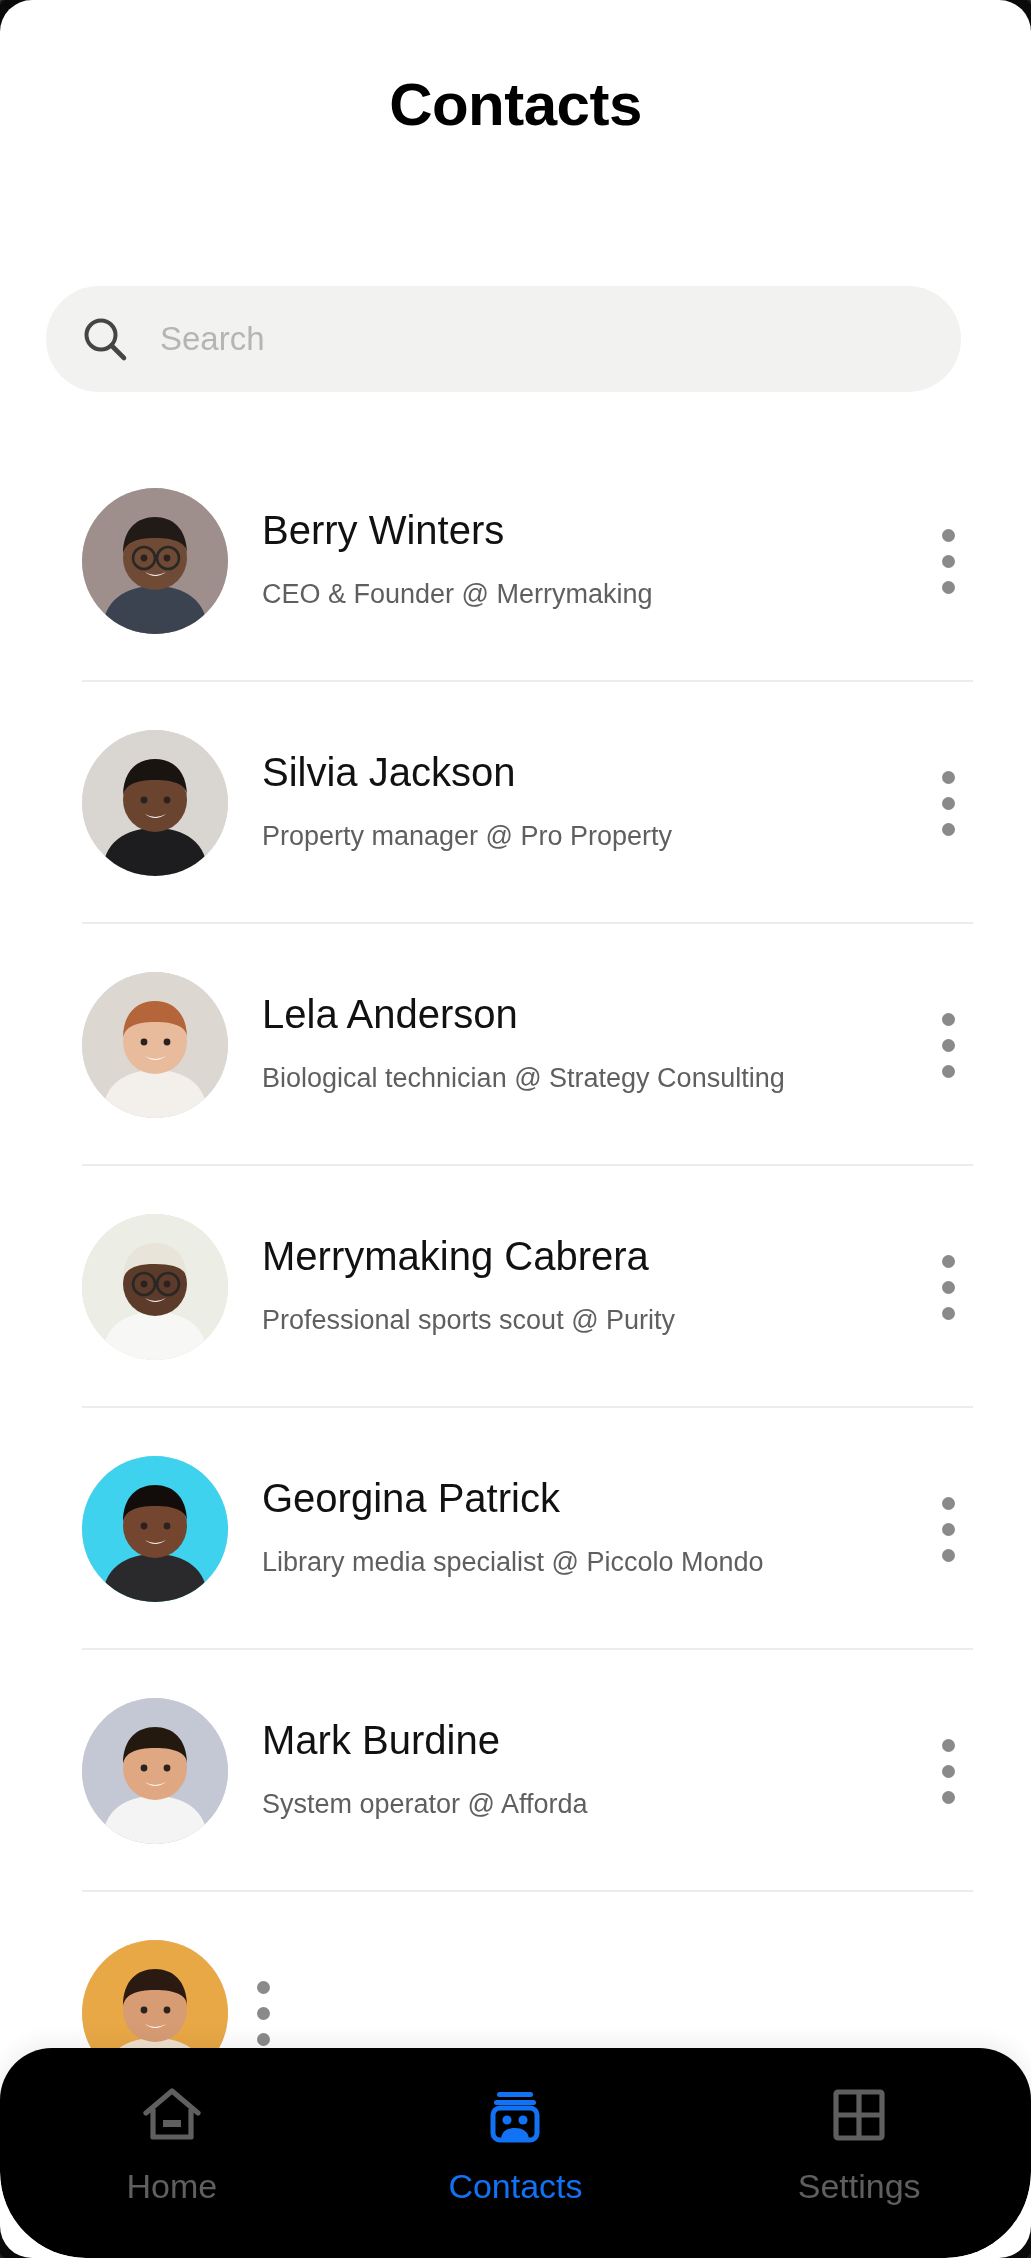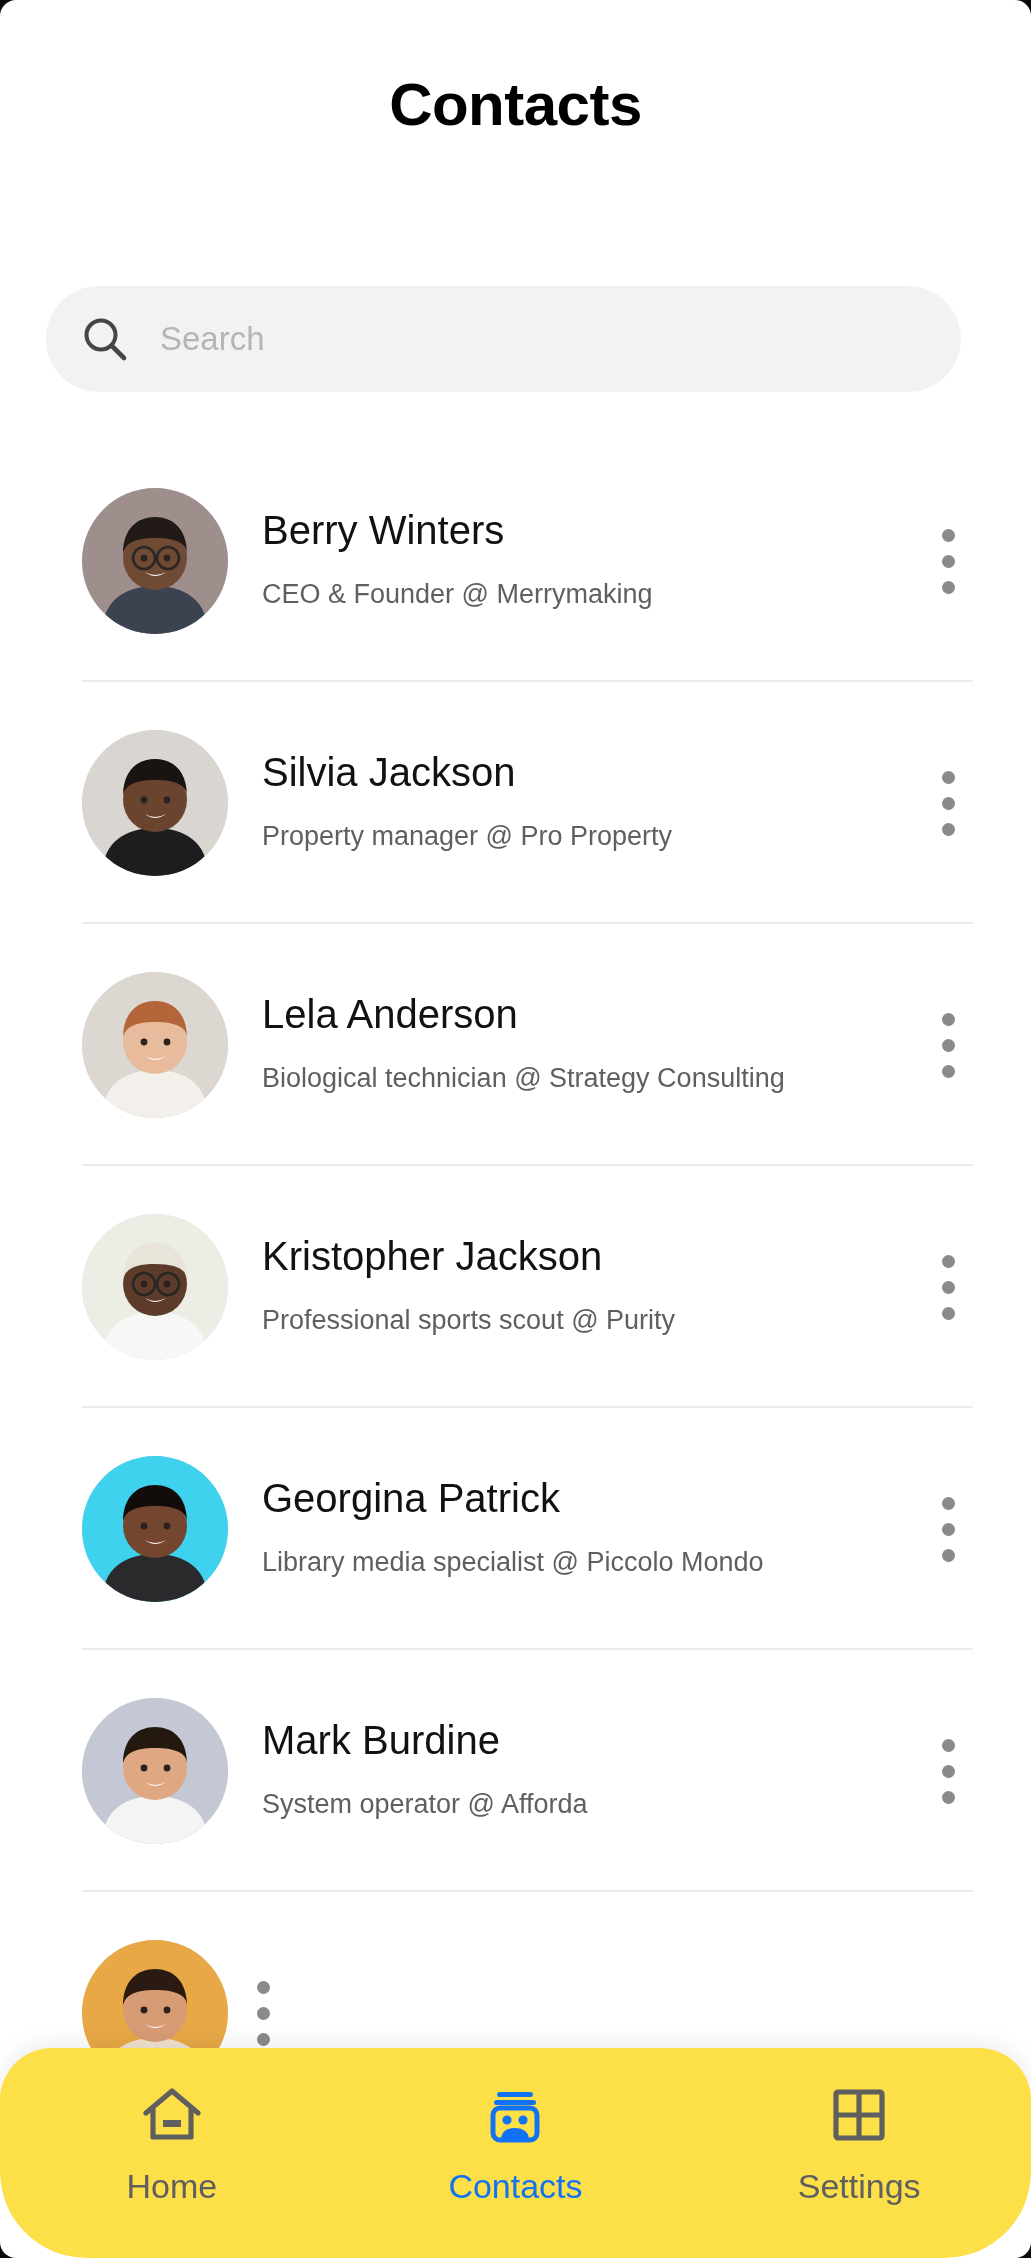--- a/index.html
+++ b/index.html
@@ -15,21 +15,21 @@
     position: relative;
   }
 
   
   .phone-frame {
     position: absolute;
     left: 0; top: 0;
     width: 1031px;
     height: 2258px;
     box-sizing: border-box;
-    border-radius: 16px;
+    border-radius: 32px;
     background: #ffffff;
     overflow: hidden;
     box-shadow:
       0 0 0 10px #0a0a0a,
       0 0 0 13px #1d1d1d,
       0 14px 42px rgba(0,0,0,0.35);
   }
 
   .screen {
     position: absolute;
@@ -171,21 +171,21 @@
     background: #8a8a8a;
   }
 
   
   .bottom-nav {
     position: absolute;
     left: 0;
     bottom: 0;
     width: 1031px;
     height: 210px;
-    background: #fde047;
+    background: #000000;
     border-radius: 52px 52px 86px 86px;
     box-shadow: 0 -6px 22px rgba(0,0,0,0.07);
     display: flex;
     align-items: flex-start;
     justify-content: space-around;
     padding-top: 36px;
     box-sizing: border-box;
   }
   .nav-item {
     width: 240px;
@@ -329,21 +329,21 @@
     <circle cx="62" cy="70" r="3.4" fill="#2b2220"></circle>
     <circle cx="85" cy="70" r="3.4" fill="#2b2220"></circle>
     <path d="M63 84 Q73 92 84 84 Q73 90 63 84 Z" fill="#ffffff" opacity="0.92"></path>
 
       <circle cx="62" cy="70" r="11" fill="none" stroke="#2b2724" stroke-width="2.6"></circle>
       <circle cx="86" cy="70" r="11" fill="none" stroke="#2b2724" stroke-width="2.6"></circle>
       <line x1="73" y1="70" x2="75" y2="70" stroke="#2b2724" stroke-width="2.6"></line>
   </svg>
           </div>
           <div class="contact-text">
-            <div class="contact-name">Kristopher Jackson</div>
+            <div class="contact-name">Merrymaking Cabrera</div>
             <div class="contact-role">Professional sports scout @ Purity</div>
           </div>
           <div class="menu-dots">
             <span></span>
             <span></span>
             <span></span>
           </div>
           <div class="row-divider"></div>
         </div>
         <div class="contact-row">

